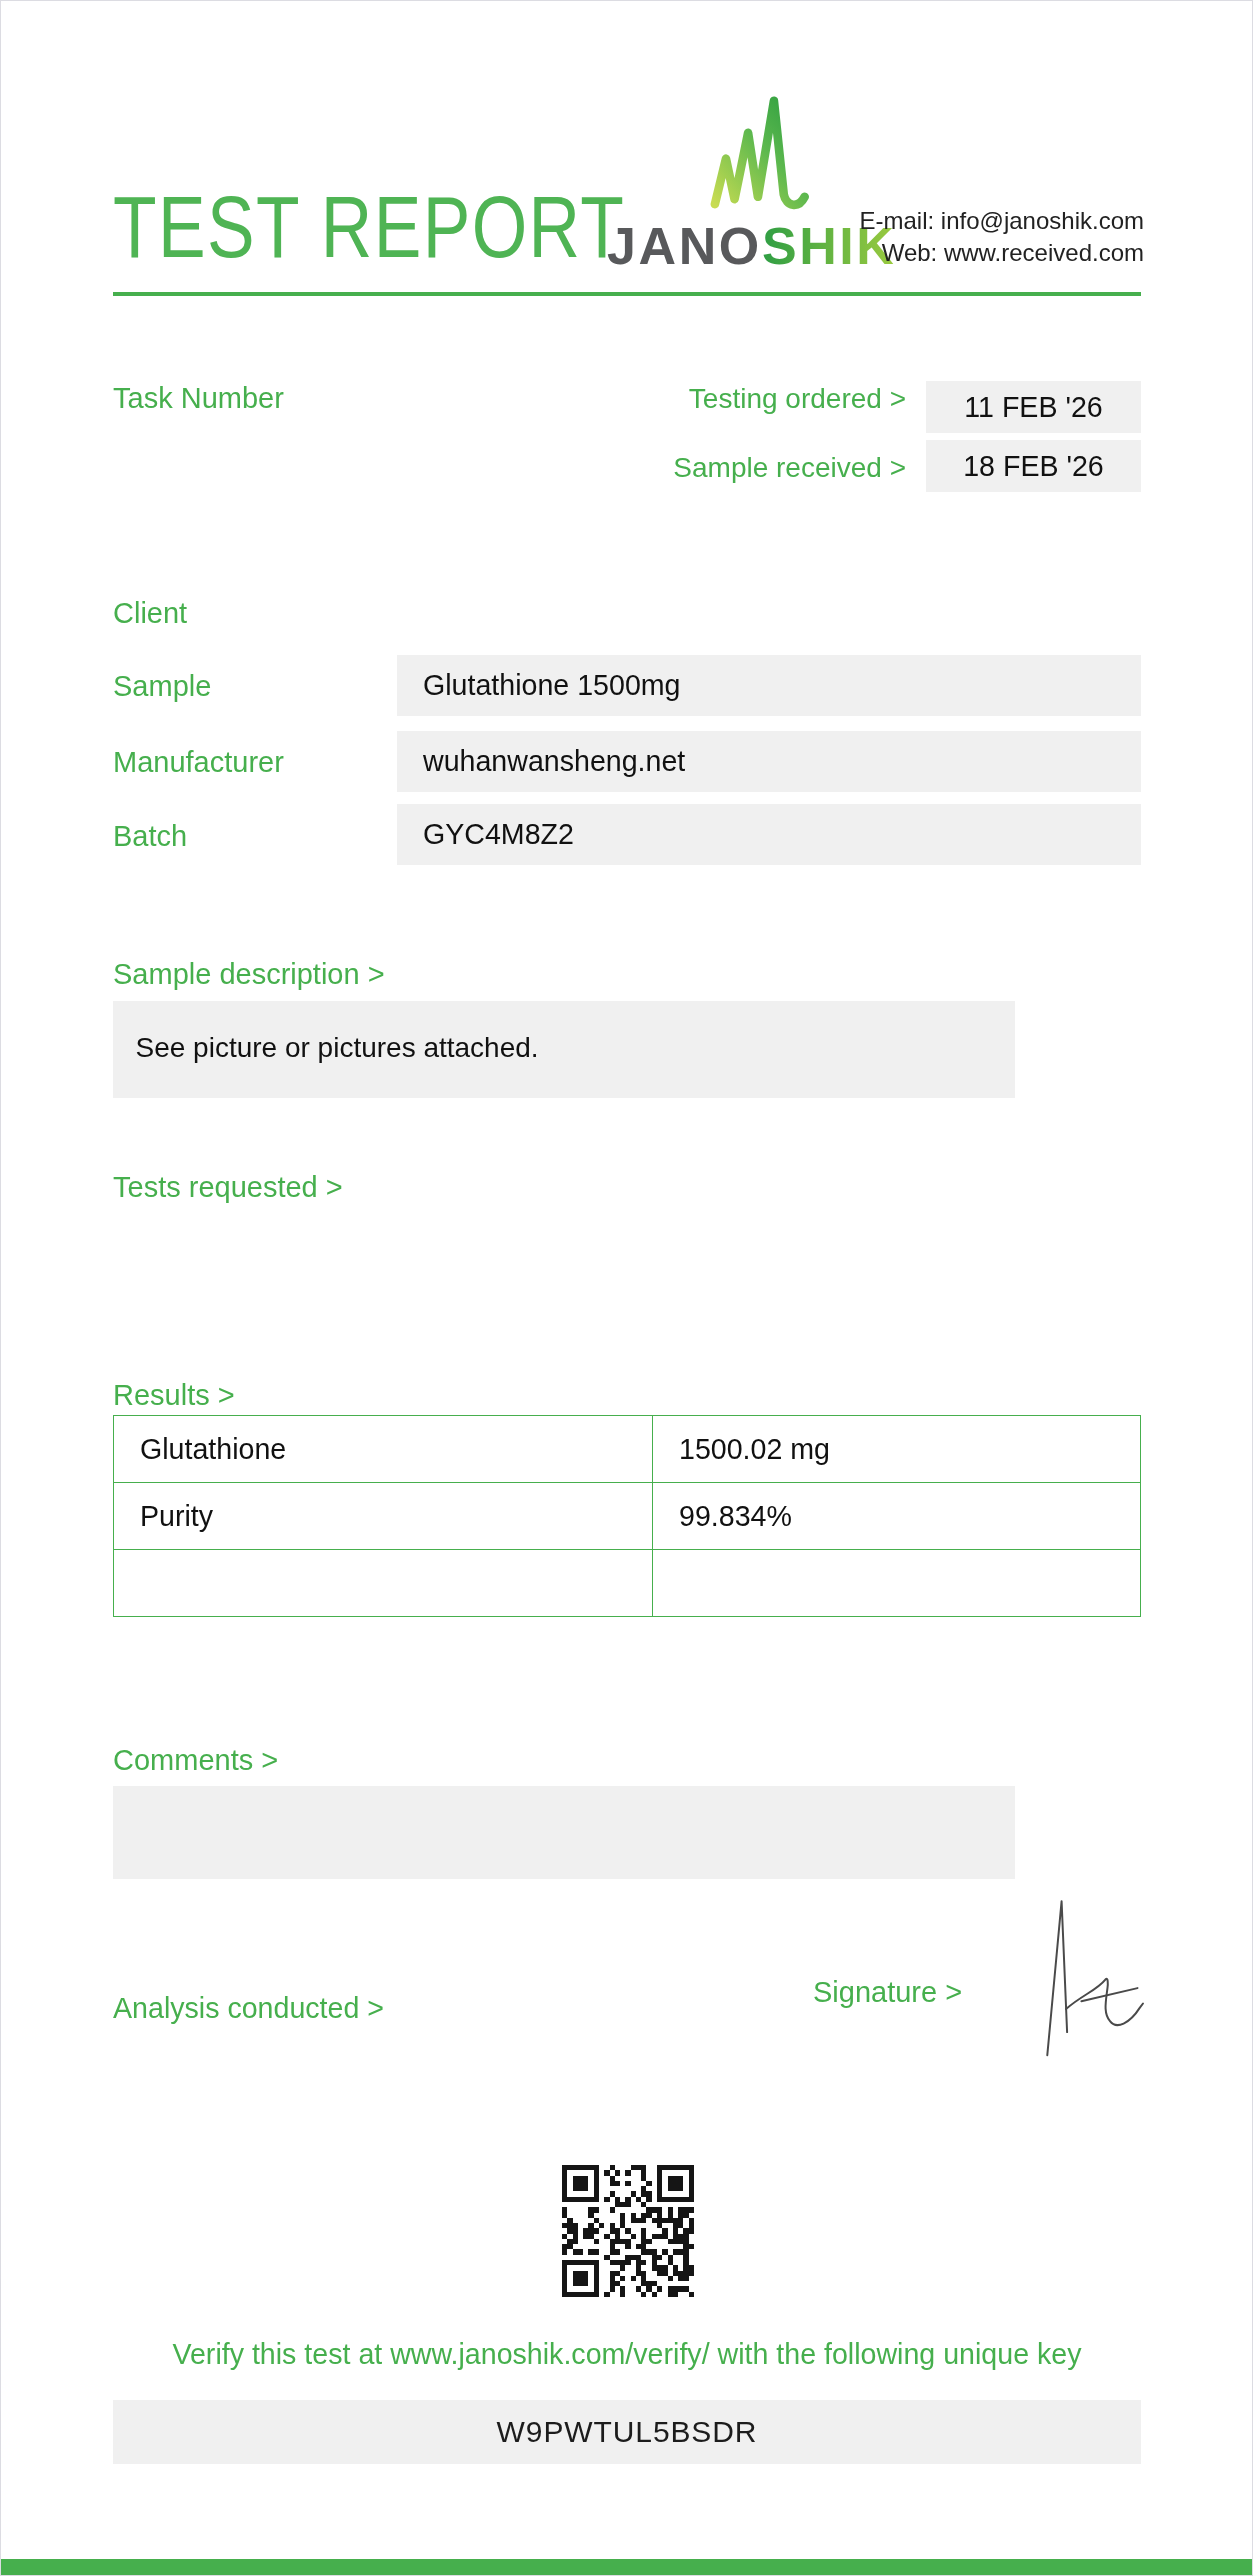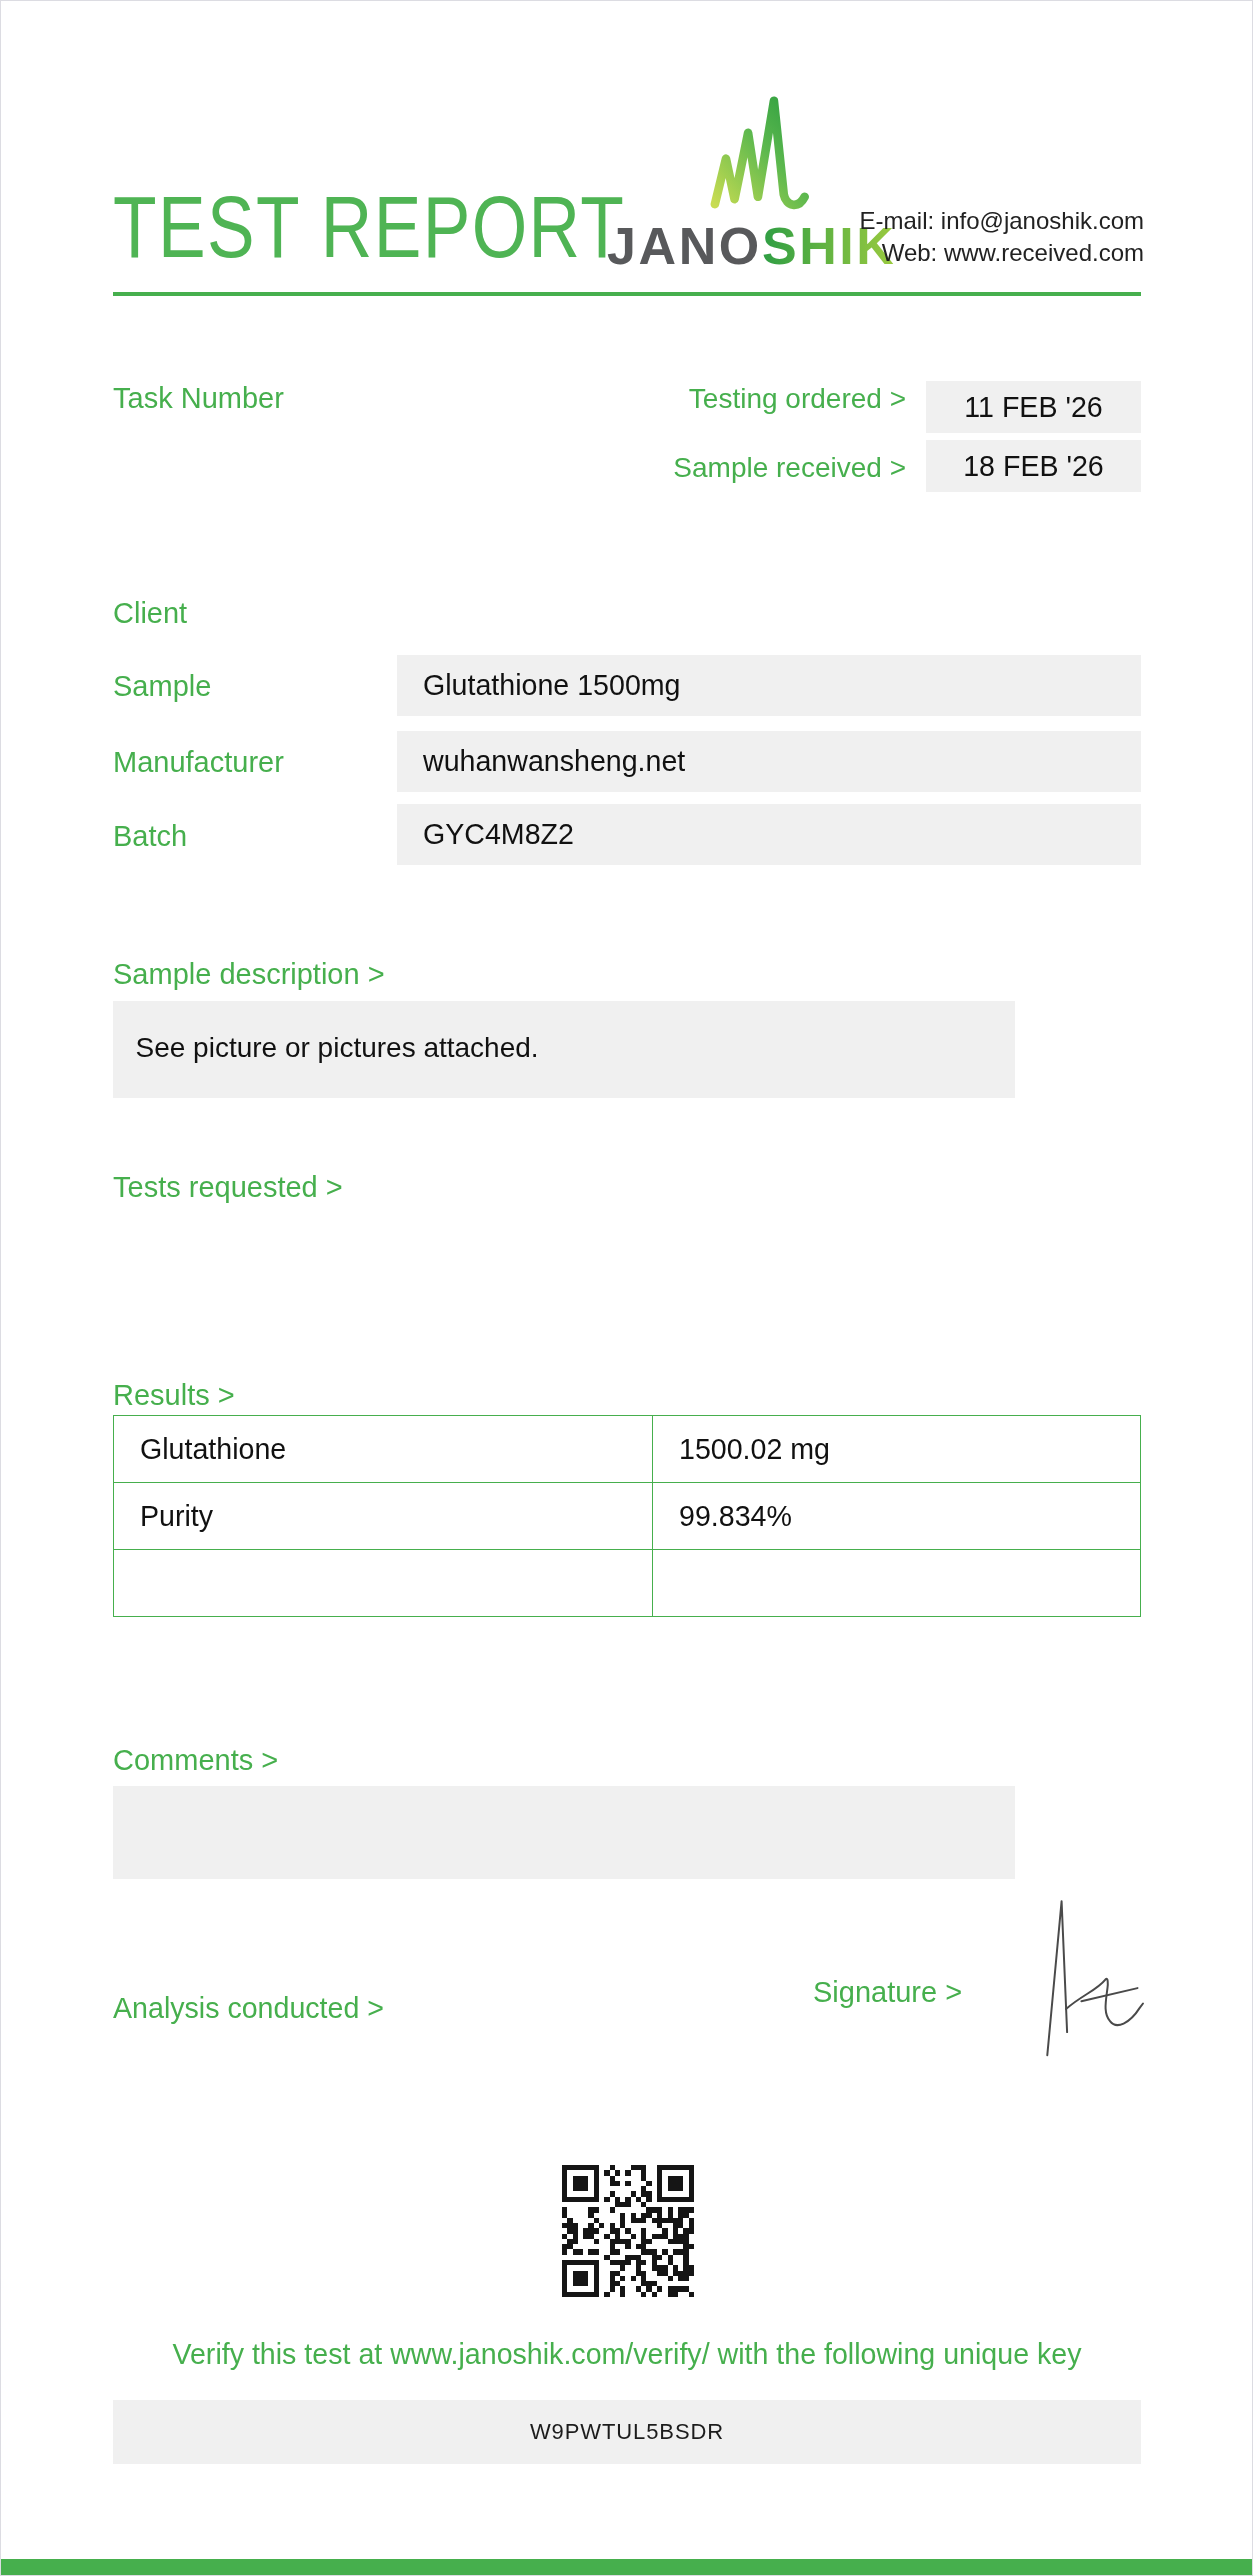--- a/index.html
+++ b/index.html
@@ -50,21 +50,21 @@
     padding:0 0 0 26px; vertical-align:middle;
   }
   td.c1 { width:512px; }
 
   .date-analysis-box { left:390px; top:1976px; width:225px; height:60px; line-height:60px; text-align:center; }
   .sig-label { left:812px; top:1975px; }
   .sig { left:1032px; top:1890px; width:121px; height:170px; }
 
   .qr { left:561px; top:2164px; width:132px; height:132px; }
   .verify { left:112px; top:2337px; width:1028px; text-align:center; font-size:28.6px; color:#46af4d; white-space:nowrap; }
-  .keybox { left:112px; top:2399px; width:1028px; height:64px; line-height:64px; text-align:center; font-size:22px; letter-spacing:0.9px; }
+  .keybox { left:112px; top:2399px; width:1028px; height:64px; line-height:64px; text-align:center; font-size:30px; letter-spacing:0.9px; }
   .bottombar { left:-1.7px; bottom:-1.7px; width:1253px; height:17.3px; background:#46af4d; }
 </style>
 </head>
 <body>
 
 <div class="page">
 
   <div class="abs title">TEST REPORT</div>
 
   <svg class="abs logo-mark" viewBox="0 0 100 100">

